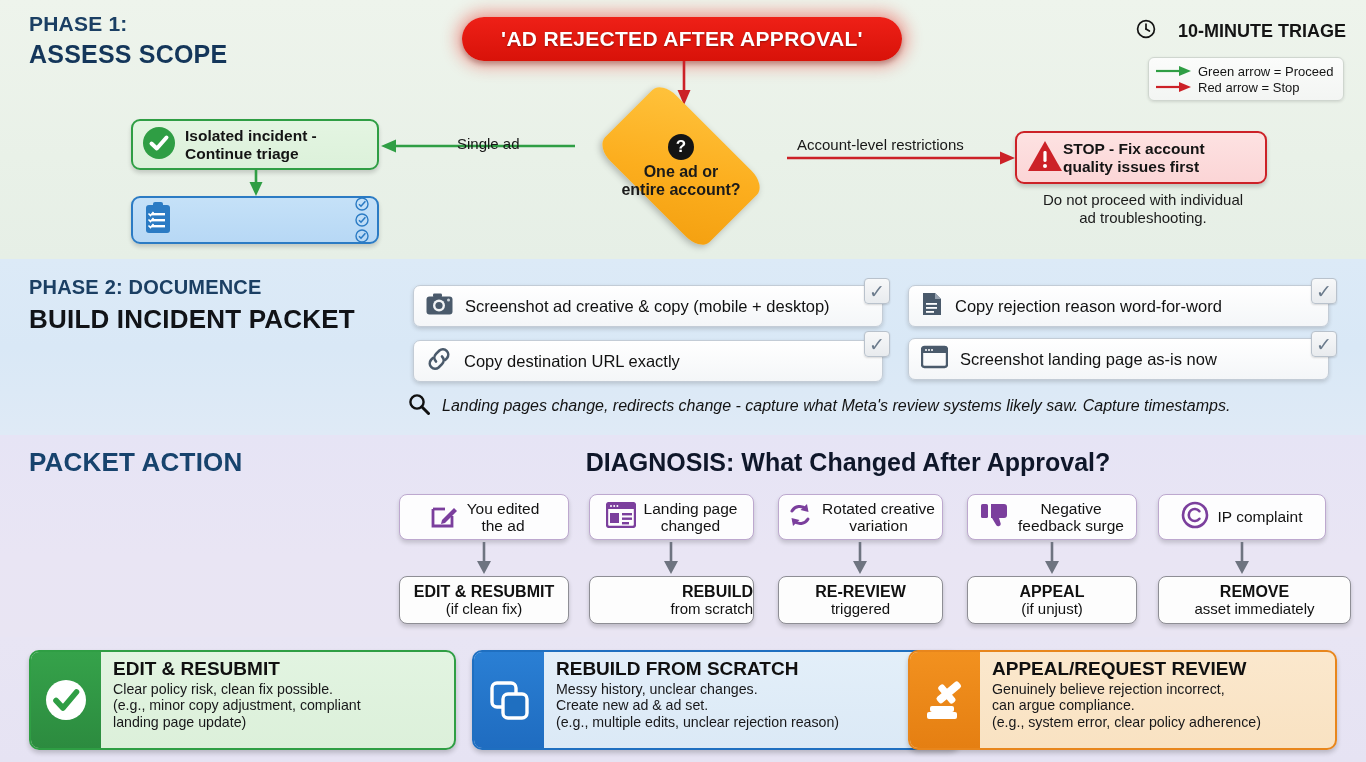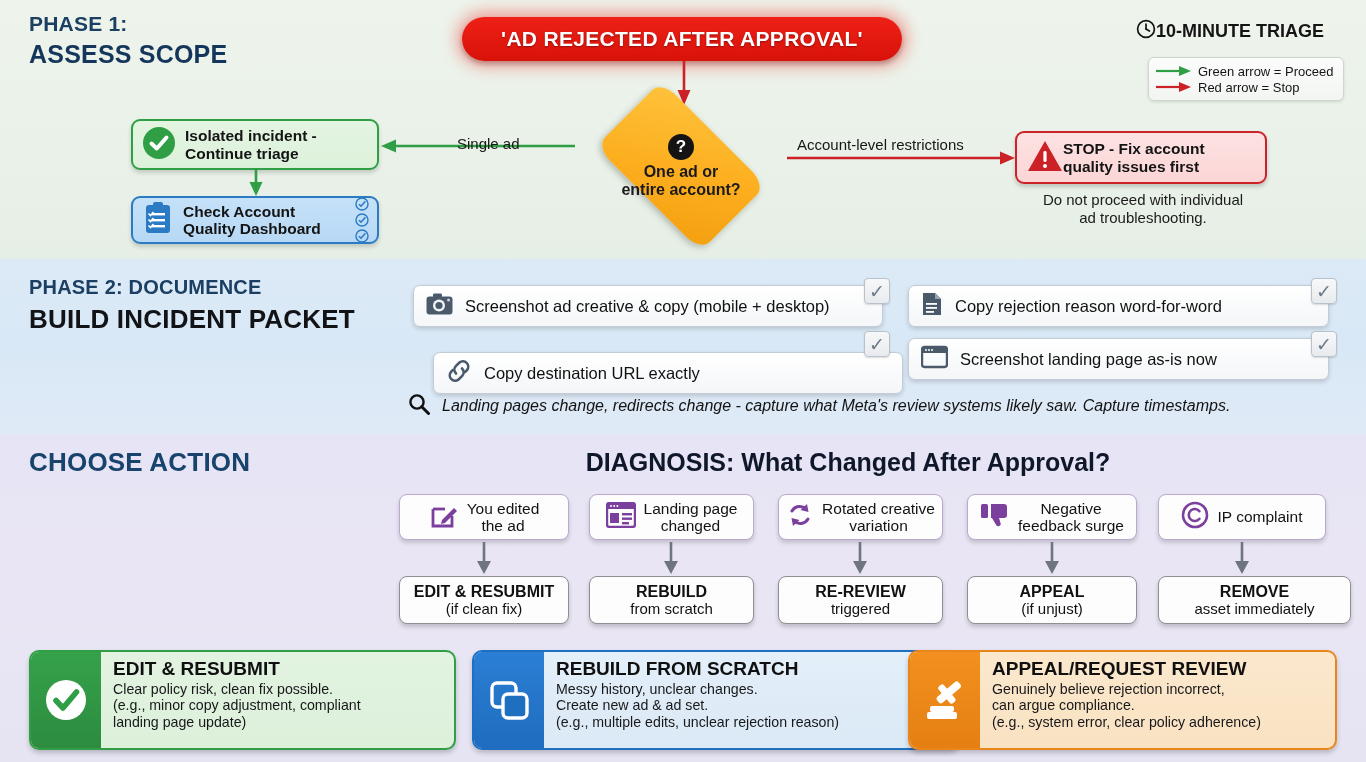--- a/index.html
+++ b/index.html
@@ -89,21 +89,21 @@
 
   .stop-note {
     position:absolute; left:1010px; top:191px; width:266px;
     text-align:center; font-size:15px; line-height:1.2; color:#1b1b1b; white-space:pre-line;
   }
 
   .edge-label { position:absolute; font-size:15px; color:#171717; white-space:nowrap; }
 
   
   .triage-title {
-    position:absolute; left:1136px; top:19px; display:flex; align-items:center; gap:0;
+    position:absolute; left:1136px; top:19px; display:flex; align-items:center; gap:22px;
     font-weight:bold; font-size:18px; color:#141414;
   }
   .legend-box {
     position:absolute; left:1148px; top:57px; width:196px; height:44px;
     background: linear-gradient(180deg,#fbfcfb 0%,#f3f5f3 100%);
     border:1px solid #cfd6cf; border-radius:6px;
     box-shadow: 0 1px 3px rgba(0,0,0,.12);
     padding:20px 7px; display:flex; flex-direction:column; justify-content:center; gap:1px;
   }
   .legend-row { display:flex; align-items:center; gap:6px; font-size:13px; color:#151515; white-space:nowrap; }
@@ -233,22 +233,20 @@
         <rect x="4" y="4" width="24" height="28" rx="3" fill="#2b7bc4"></rect>
         <rect x="11" y="1" width="10" height="6" rx="2" fill="#2b7bc4"></rect>
         <rect x="10" y="12" width="13" height="2.4" fill="#fff"></rect>
         <rect x="10" y="18" width="13" height="2.4" fill="#fff"></rect>
         <rect x="10" y="24" width="13" height="2.4" fill="#fff"></rect>
         <path d="M6.5 12.5 l2 2 l3 -3.6" stroke="#fff" stroke-width="1.6" fill="none"></path>
         <path d="M6.5 18.5 l2 2 l3 -3.6" stroke="#fff" stroke-width="1.6" fill="none"></path>
         <path d="M6.5 24.5 l2 2 l3 -3.6" stroke="#fff" stroke-width="1.6" fill="none"></path>
       </svg>
     </span>
-    <span class="box-text">Check Account
-Quality Dashboard</span>
     <span style="margin-left:auto; margin-right:8px; display:flex; flex-direction:column; gap:2px;">
       <svg width="14" height="14" viewBox="0 0 14 14">
           <circle cx="7" cy="7" r="6" fill="none" stroke="#2b7bc4" stroke-width="1.4"></circle>
           <path d="M4 7.2 l2 2 l4.4 -5" stroke="#2b7bc4" stroke-width="1.6" fill="none"></path>
         </svg>
       <svg width="14" height="14" viewBox="0 0 14 14">
           <circle cx="7" cy="7" r="6" fill="none" stroke="#2b7bc4" stroke-width="1.4"></circle>
           <path d="M4 7.2 l2 2 l4.4 -5" stroke="#2b7bc4" stroke-width="1.6" fill="none"></path>
         </svg>
       <svg width="14" height="14" viewBox="0 0 14 14">
@@ -324,21 +322,21 @@
         <path d="M14 1 V7 H20 Z" fill="#97a3b1"></path>
         <rect x="5" y="11" width="11" height="1.8" fill="#fff"></rect>
         <rect x="5" y="15" width="11" height="1.8" fill="#fff"></rect>
         <rect x="5" y="19" width="8" height="1.8" fill="#fff"></rect>
       </svg>
     </span>
     <span>Copy rejection reason word-for-word</span>
   </div>
   <div class="check-mark" style="left:1311px; top:278px;">✓</div>
 
-  <div class="check-item" style="left:413px; top:352px; width:470px;margin-left:20px;">
+  <div class="check-item" style="left:413px; top:340px; width:470px;">
     <span>
       <svg width="26" height="24" viewBox="0 0 26 24">
         <path d="M10 14.5 a5.4 5.4 0 0 1 0 -7.6 l3.4 -3.4 a5.4 5.4 0 0 1 7.6 7.6 l-2 2" fill="none" stroke="#4a5a6b" stroke-width="2.6" stroke-linecap="round"></path>
         <path d="M16 9.5 a5.4 5.4 0 0 1 0 7.6 l-3.4 3.4 a5.4 5.4 0 0 1 -7.6 -7.6 l2 -2" fill="none" stroke="#4a5a6b" stroke-width="2.6" stroke-linecap="round"></path>
       </svg>
     </span>
     <span>Copy destination URL exactly</span>
   </div>
   <div class="check-mark" style="left:864px; top:331px;">✓</div>
 
@@ -359,21 +357,21 @@
   <div class="packet-note">
     <span>
       <svg width="22" height="22" viewBox="0 0 22 22">
         <circle cx="9" cy="9" r="6.6" fill="none" stroke="#111" stroke-width="2.4"></circle>
         <line x1="13.8" y1="13.8" x2="20.5" y2="20.5" stroke="#111" stroke-width="3" stroke-linecap="round"></line>
       </svg>
     </span>
     <span>Landing pages change, redirects change - capture what Meta's review systems likely saw. Capture timestamps.</span>
   </div>
 
-  <div class="phase-label choose-action">CHOOSE ACTION</div>
+  <div class="phase-label choose-action">PACKET ACTION</div>
   <div class="diagnosis-title">DIAGNOSIS: What Changed After Approval?</div>
 
   <div class="diag-card" style="left:399px; top:494px; width:170px;">
     <span>
       <svg width="30" height="30" viewBox="0 0 30 30">
         <path d="M4 9 V26 H23 V16" fill="none" stroke="#7b3f9d" stroke-width="2.8"></path>
         <path d="M4 9 H16" fill="none" stroke="#7b3f9d" stroke-width="2.8"></path>
         <path d="M13 20 L25 8 L28 11 L16 23 L12 24 Z" fill="#7b3f9d"></path>
       </svg>
     </span>
@@ -403,21 +401,21 @@
         <rect x="16" y="20" width="7" height="2.4" fill="#7b3f9d"></rect>
       </svg>
     </span>
     <span class="lbl">Landing page
 changed</span>
   </div>
   <svg class="arrow-svg" style="left:663px; top:542px;" width="16" height="34">
     <line x1="8" y1="0" x2="8" y2="20" stroke="#6e7480" stroke-width="2.6"></line>
     <polygon points="8,32 1,19 15,19" fill="#6e7480"></polygon>
   </svg>
-  <div class="act-card" style="left:589px; top:576px; width:165px;">
+  <div class="act-card" style="left:589px; top:576px; width:165px;align-items:flex-end;">
     <div class="t">REBUILD</div>
     <div class="s">from scratch</div>
   </div>
 
   <div class="diag-card" style="left:778px; top:494px; width:165px;">
     <span>
       <svg width="28" height="28" viewBox="0 0 28 28">
         <path d="M6 10 a9 9 0 0 1 14 -2" fill="none" stroke="#7b3f9d" stroke-width="3" stroke-linecap="round"></path>
         <polygon points="21,3 22.5,11 14.5,9" fill="#7b3f9d"></polygon>
         <path d="M22 18 a9 9 0 0 1 -14 2" fill="none" stroke="#7b3f9d" stroke-width="3" stroke-linecap="round"></path>

